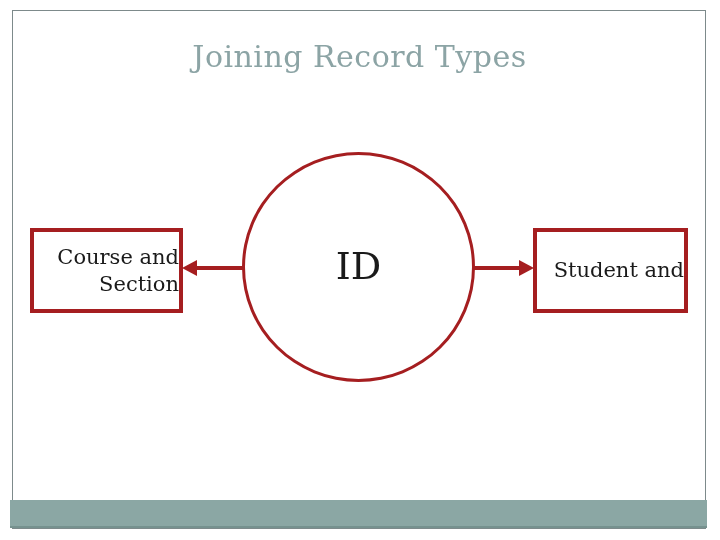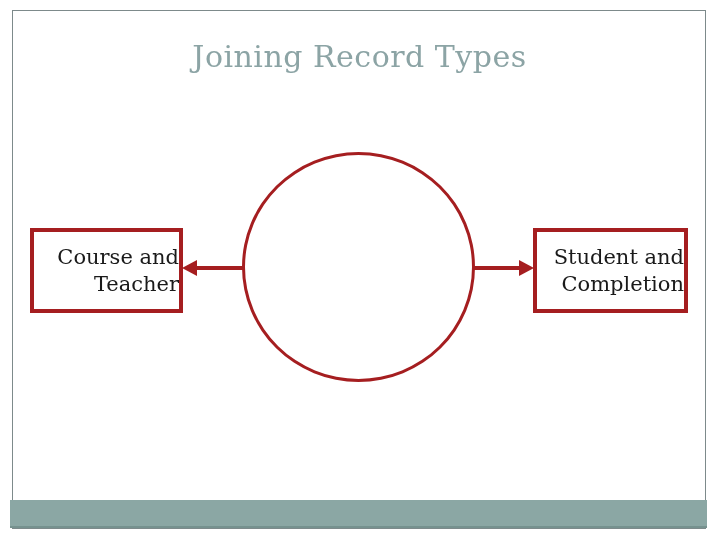--- a/index.html
+++ b/index.html
@@ -134,37 +134,37 @@
 <body>
 
 <div class="stage">
 
   <div class="slide-frame"></div>
 
   <div class="slide-title">Joining Record Types</div>
 
   <div class="side-box box-left">
     <span>Course and</span>
-    <span>Teacher</span>
+    <span>Section</span>
   </div>
 
   <div class="arrow-left">
     <div class="arrow-line"></div>
     <div class="arrow-head"></div>
   </div>
 
   <div class="center-circle">
+    <span>ID</span>
   </div>
 
   <div class="arrow-right">
     <div class="arrow-line"></div>
     <div class="arrow-head"></div>
   </div>
 
   <div class="side-box box-right">
     <span>Student and</span>
-    <span>Completion</span>
   </div>
 
 
   <div class="bottom-bar"></div>
 
 </div>
 
 </body></html>

